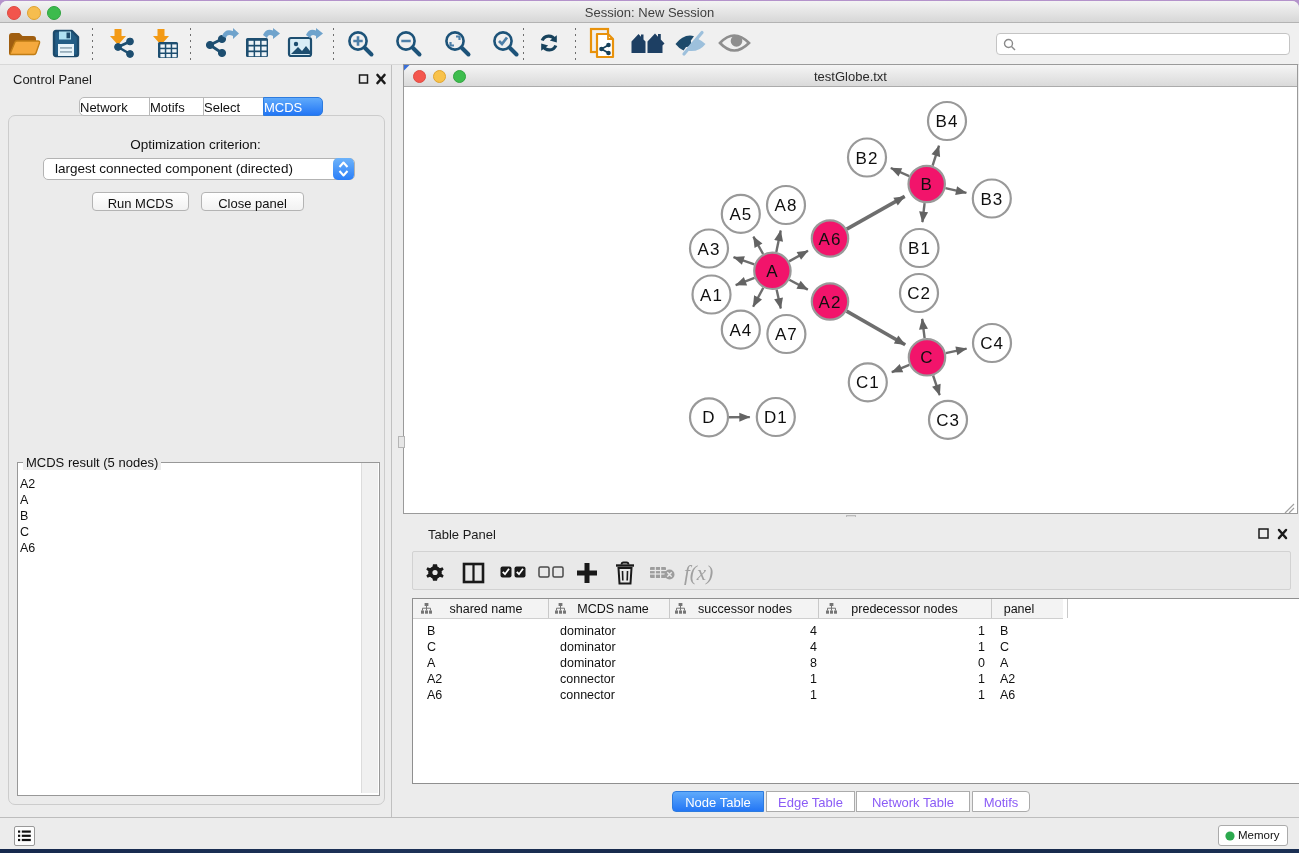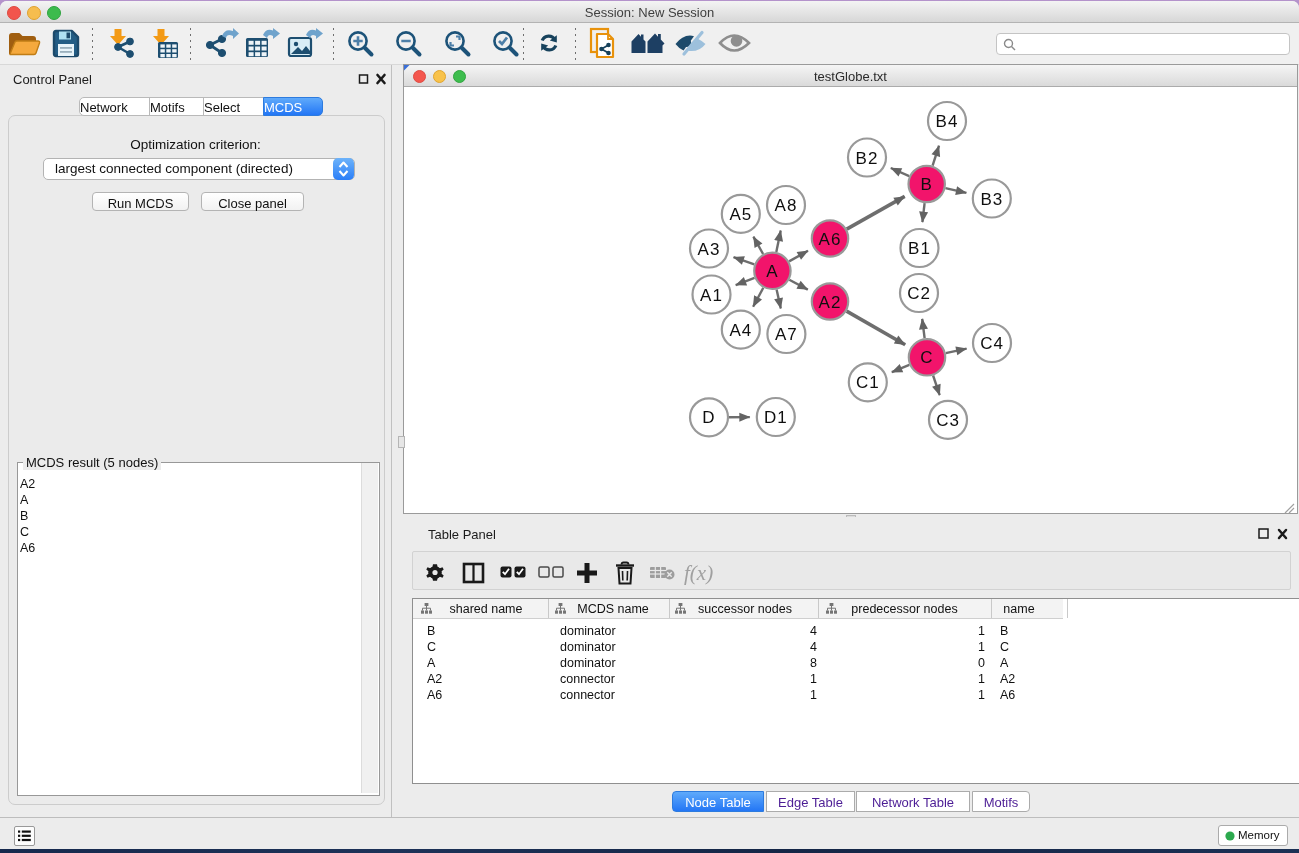--- a/index.html
+++ b/index.html
@@ -36,21 +36,21 @@
 #tpanel{left:392px;top:516px;width:907px;height:300px;background:#ececec;}
 #tptitle{left:36px;top:10px;font-size:13px;color:#1c1c1c;}
 #tptools{left:20px;top:34px;width:877px;height:37px;background:#e9e9e9;border:1px solid #d2d2d2;border-radius:2px;}
 #ttable{left:20px;top:81px;width:1269px;height:184px;background:#fff;border:1px solid #8f8f8f;}
 #thead{left:0px;top:0px;width:650px;height:19px;background:#f3f3f3;border-bottom:1px solid #cfcfcf;font-size:12.5px;color:#111;}
 .hsep{position:absolute;top:0;width:1px;height:19px;background:#c9c9c9;}
 .hcell{position:absolute;top:3px;text-align:center;}
 .trow{position:absolute;font-size:12.5px;color:#111;height:16px;}
 .tc{position:absolute;}
 #tabs2{left:0;top:274px;width:907px;height:20px;font-size:13px;}
-.tab2{position:absolute;top:0;height:16px;background:#fff;border:1px solid #ababab;padding-top:3px;text-align:center;color:#4c1d95;}
+.tab2{position:absolute;top:0;height:16px;background:#fff;border:1px solid #ababab;padding-top:3px;text-align:center;color:#8b5cf6;}
 #statusbar{left:0;top:816px;width:1299px;height:31px;background:#ececec;border-top:1px solid #bdbdbd;}
 #listbtn{left:14px;top:8px;width:19px;height:18px;background:#fdfdfd;border:1px solid #999;border-radius:2px;}
 #membtn{left:1218px;top:7px;width:68px;height:19px;background:#fff;border:1px solid #ababab;border-radius:3px;font-size:11.5px;color:#111;}
 svg{position:absolute;overflow:visible;}
 </style></head>
 <body>
 <div class="abs" id="deskband"></div>
 <div class="abs" id="win">
 <div class="abs" id="titlebar"></div>
 <div class="abs tl" id="tl1"></div>
@@ -367,21 +367,21 @@
 <div class="abs" id="thead">
 <div class="hsep" style="left:135px"></div>
 <div class="hsep" style="left:256px"></div>
 <div class="hsep" style="left:405px"></div>
 <div class="hsep" style="left:578px"></div>
 <div class="hsep" style="left:654px"></div>
 <div class="hcell" style="left:0px;width:146px;">shared name</div>
 <div class="hcell" style="left:135px;width:130px;">MCDS name</div>
 <div class="hcell" style="left:256px;width:152px;">successor nodes</div>
 <div class="hcell" style="left:405px;width:173px;">predecessor nodes</div>
-<div class="hcell" style="left:570px;width:72px;">name</div>
+<div class="hcell" style="left:570px;width:72px;">panel</div>
 </div>
 <svg style="left:8px;top:4px" width="11" height="11" viewBox="0 0 11 11">
           <g fill="#757575">
             <rect x="3.6" y="0" width="3.8" height="3"></rect>
             <rect x="0" y="7.5" width="3" height="3.2"></rect>
             <rect x="4" y="7.5" width="3" height="3.2"></rect>
             <rect x="8" y="7.5" width="3" height="3.2"></rect>
             <path d="M5.5 3 L5.5 5.2 M1.5 7.5 L1.5 5.2 L9.5 5.2 L9.5 7.5 M5.5 5 L5.5 7.5" stroke="#757575" fill="none" stroke-width="1"></path>
           </g>
         </svg>

